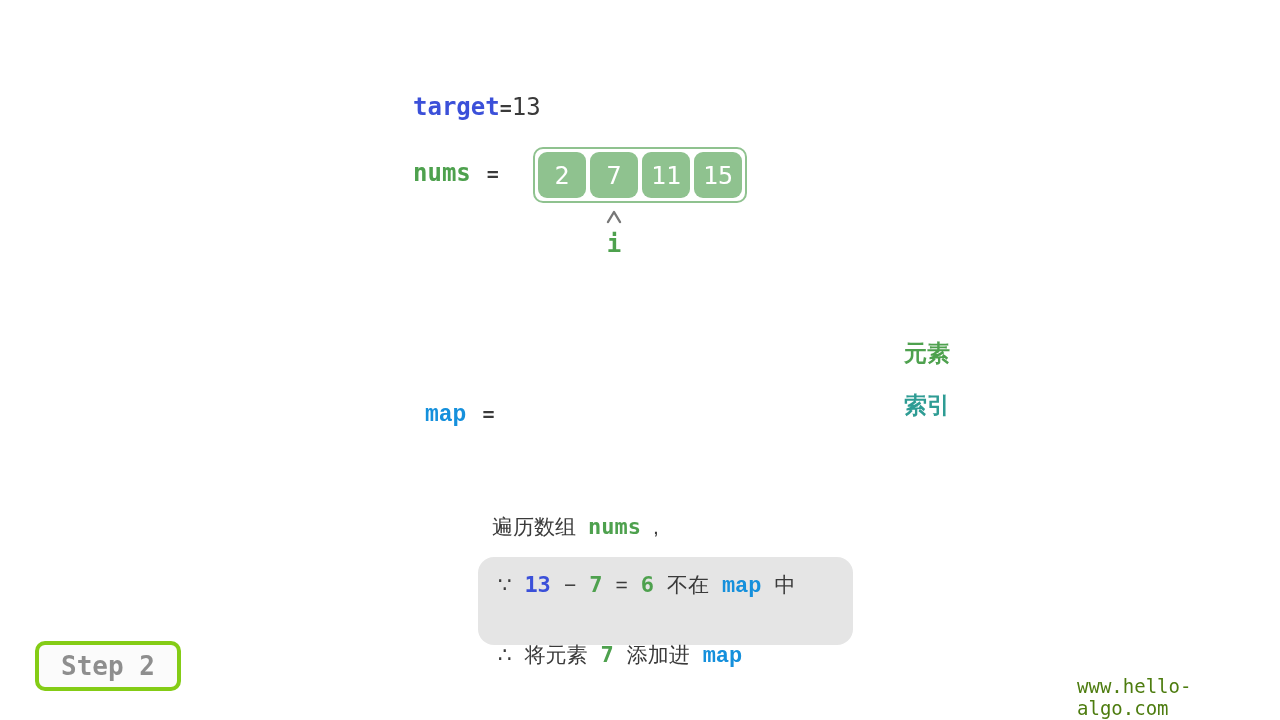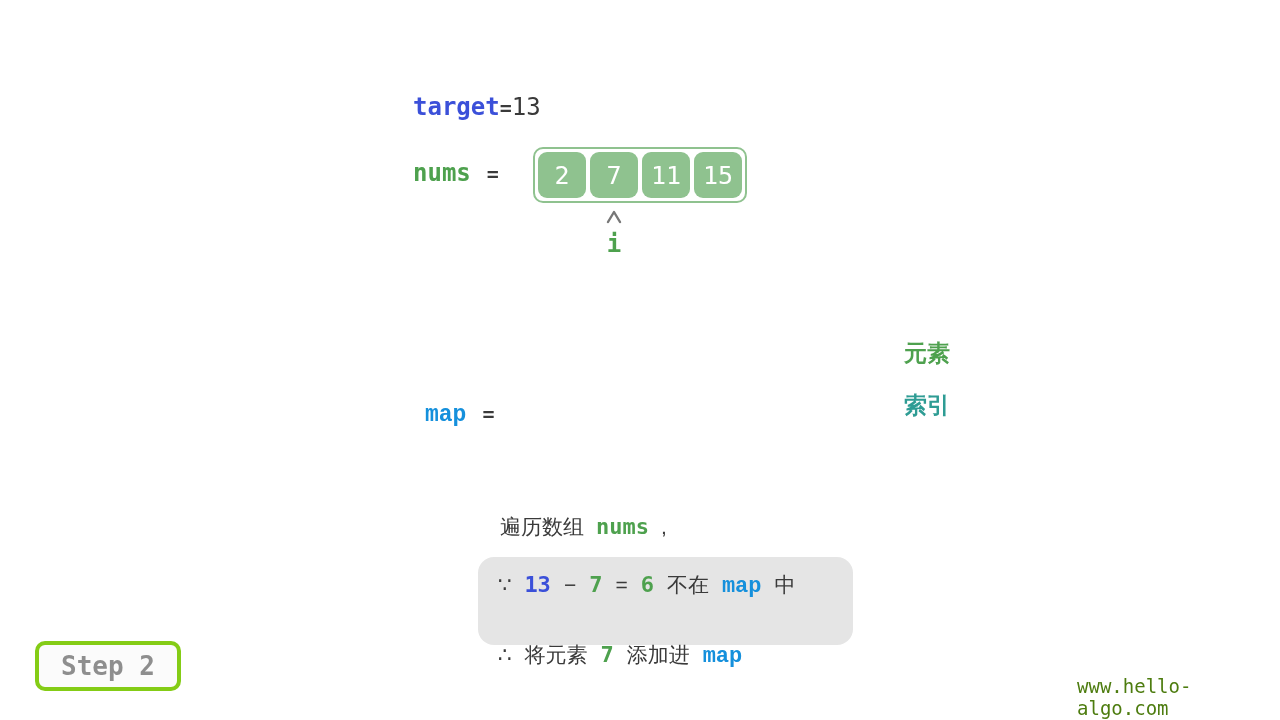--- a/index.html
+++ b/index.html
@@ -45,21 +45,21 @@
   .kv-cell.key{background:var(--green-box);top:10px;}
   .kv-cell.value{background:var(--teal-box);top:63px;}
   .kv-cell.c0{left:112px;} .kv-cell.c1{left:172px;}
   .map-arrows{position:absolute;left:0;top:0;}
 
   .side-label{left:858px;font-size:23px;font-weight:bold;margin-left:46px;}
   .side-label.element{top:338px;color:var(--green-text);}
   .side-label.index{top:390px;color:var(--teal-text);}
 
   
-  .caption{left:492px;top:513px;gap:12px;font-size:21px;margin-left:8px;}
+  .caption{left:492px;top:513px;gap:12px;font-size:21px;}
   .caption .code-green{font-size:22px;}
 
   
   .reason-box{left:478px;top:557px;width:375px;height:88px;box-sizing:border-box;
               background:var(--gray-box);border-radius:16px;display:flex;flex-direction:column;
               justify-content:center;gap:5px;padding:0 20px;}
   .reason-line{display:flex;align-items:baseline;gap:13px;font-size:21px;}
   .reason-line .num{font-size:22px;}
 
   

